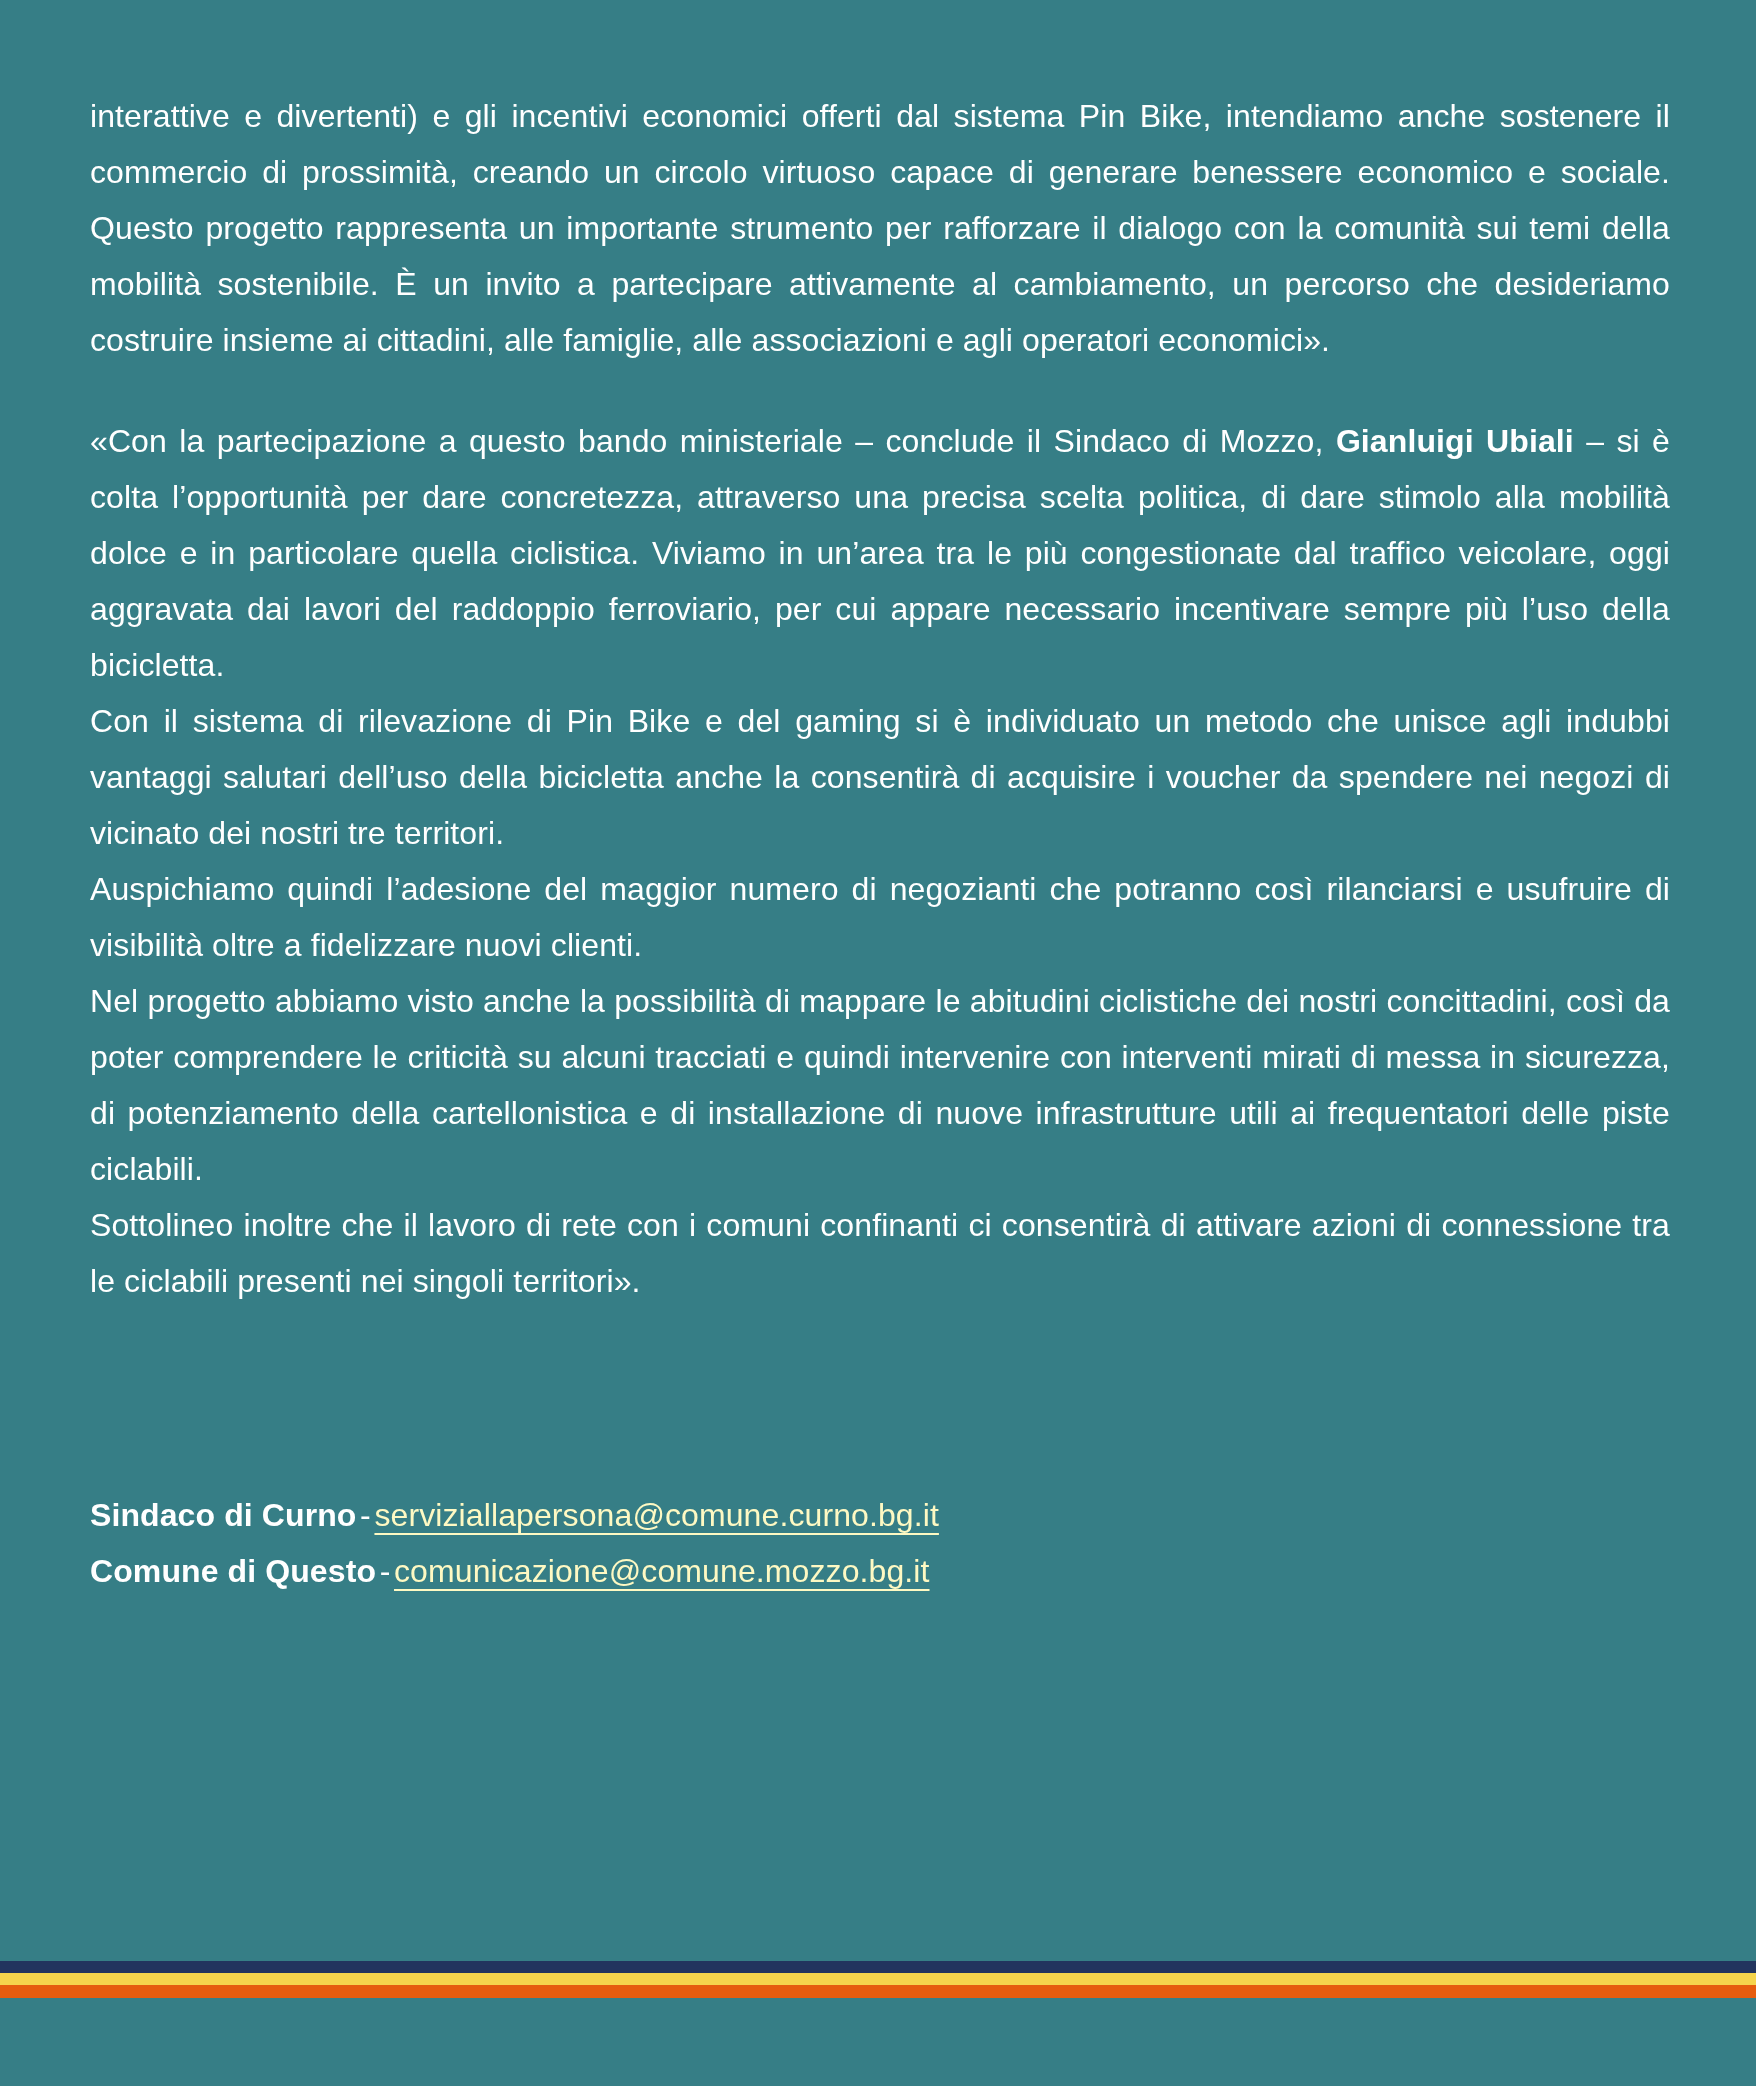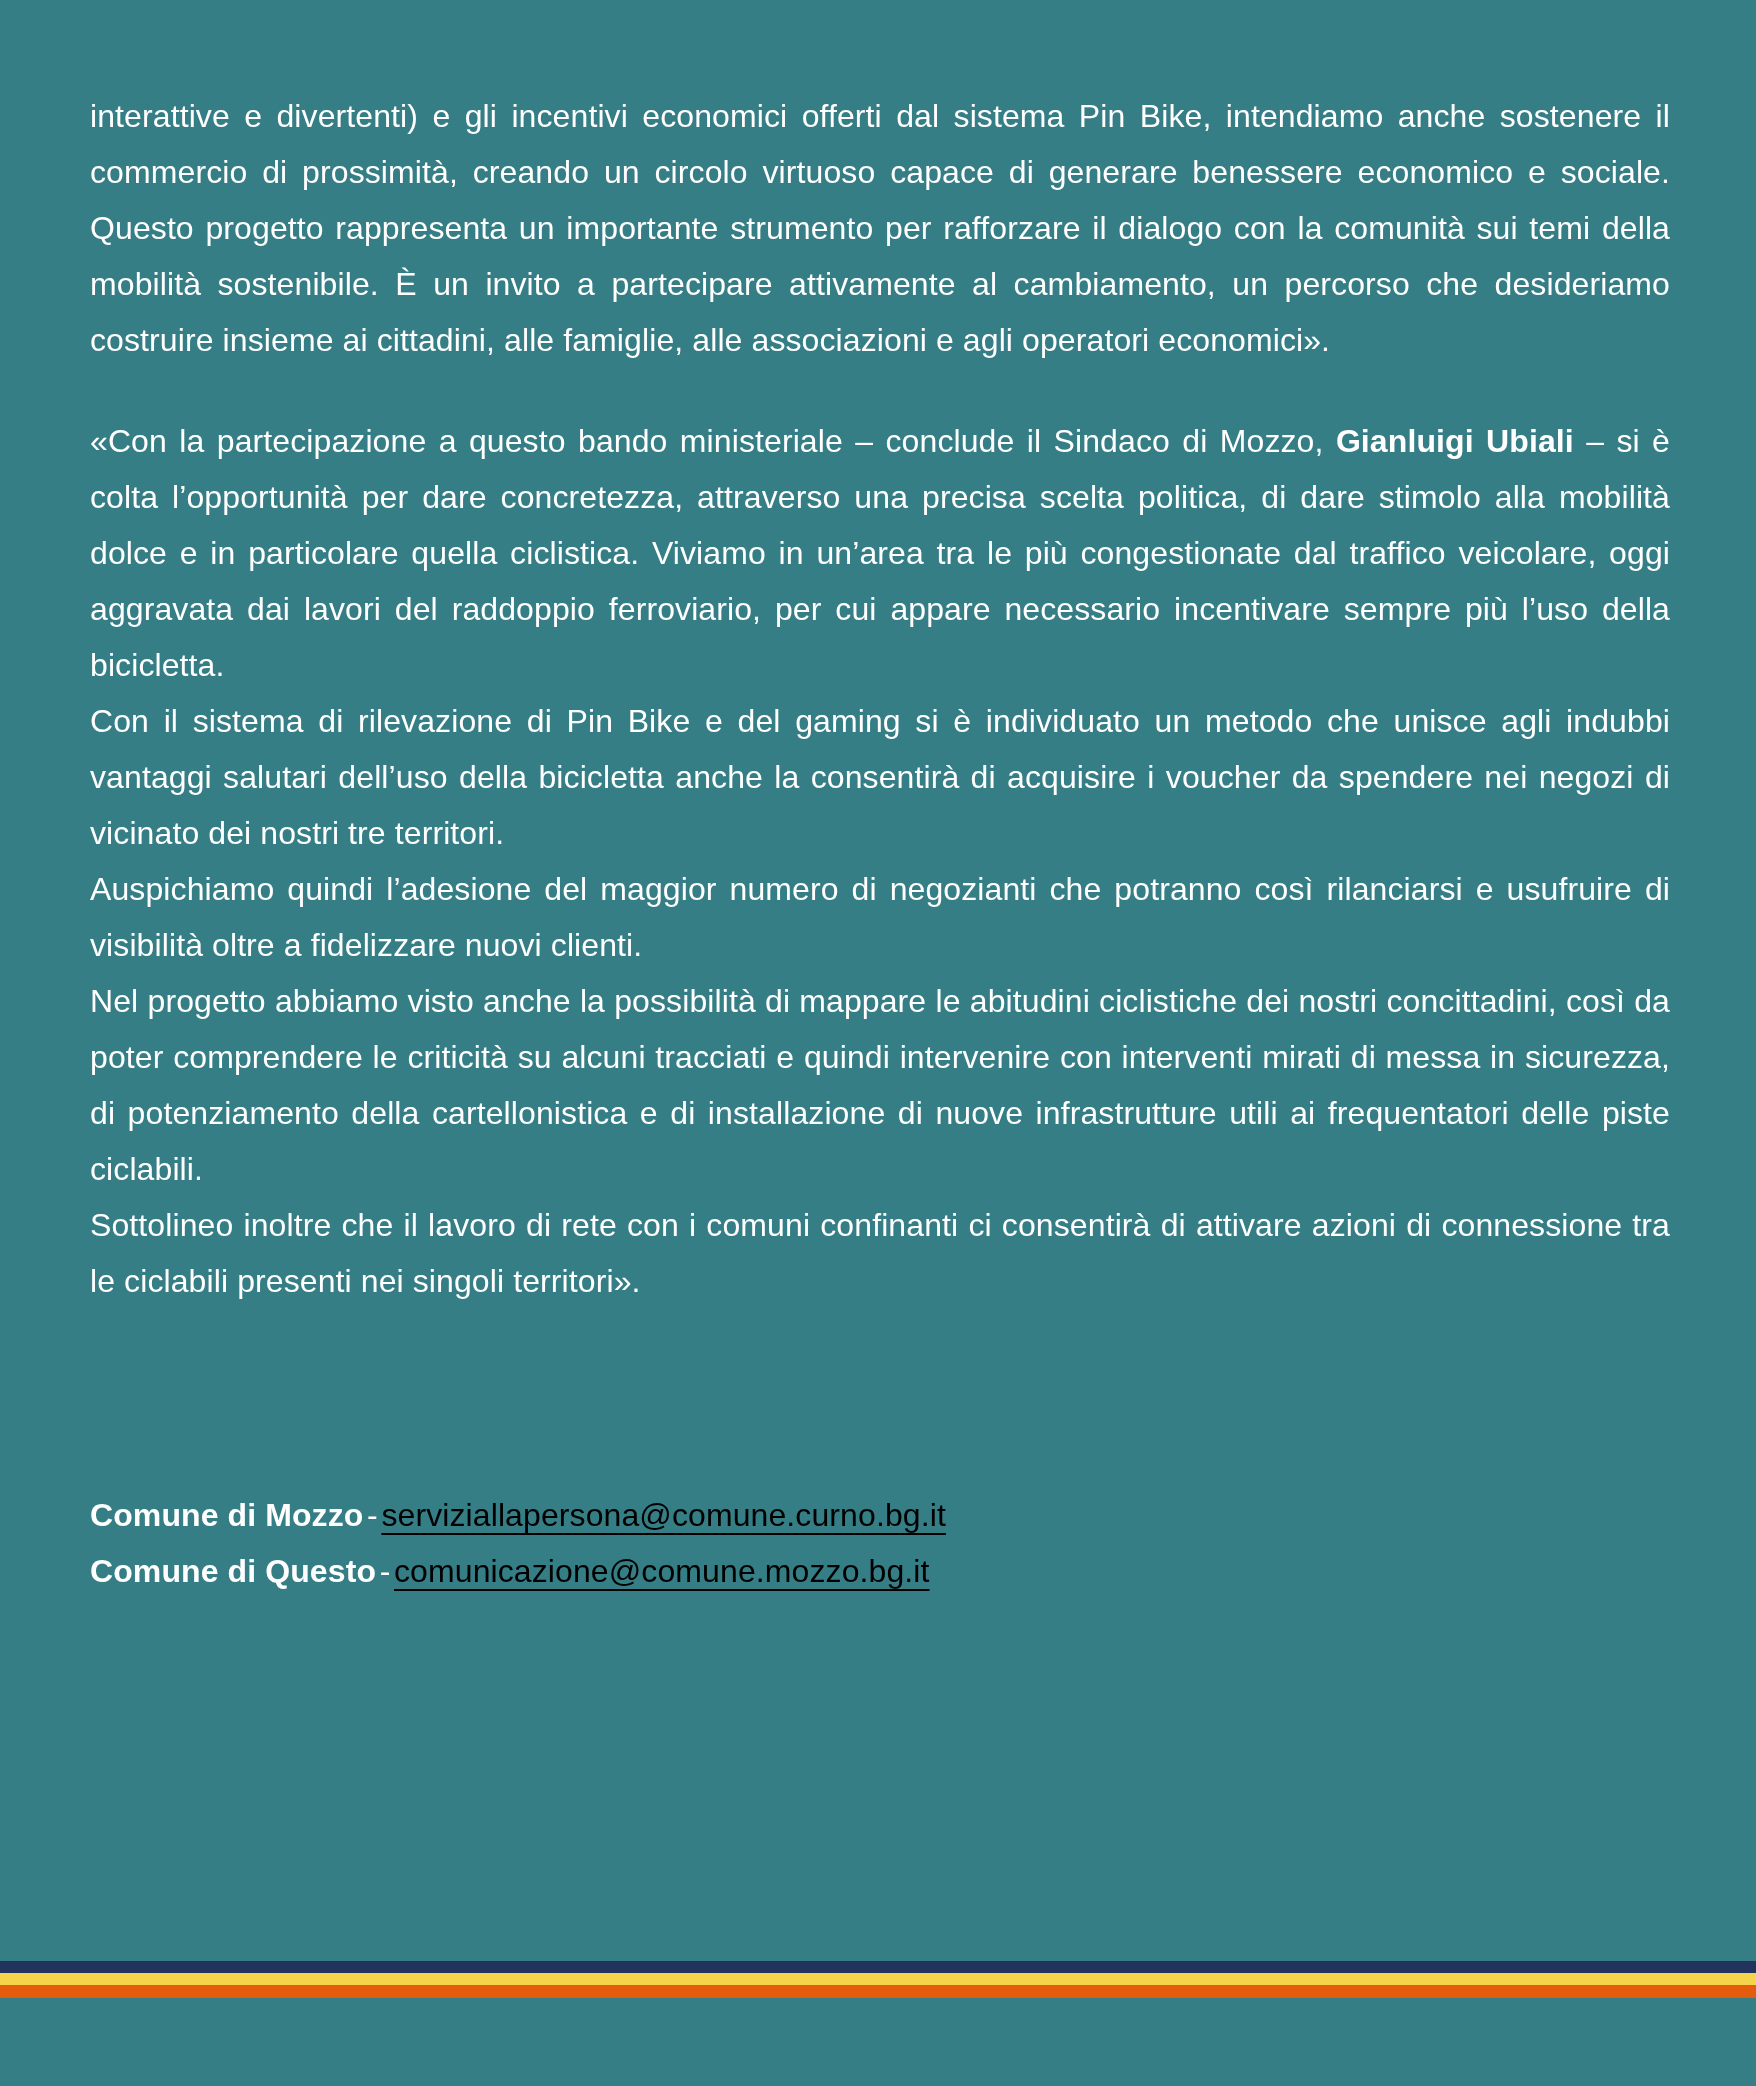--- a/index.html
+++ b/index.html
@@ -34,21 +34,21 @@
   }
   .par-gap-after { margin-bottom: 45px !important; }
   strong, b { font-weight: 700; }
   .contacts {
     margin-top: 178px;
   }
   .contacts-heading {
     font-style: italic;
   }
   .contact-row a {
-    color: #000000;
+    color: #fef9c3;
     text-decoration: underline;
     text-decoration-thickness: 1.8px;
     text-underline-offset: 7.1px;
   }
   .contact-sep { padding: 0 3.6px; }
   .stripes {
     position: absolute;
     left: 0;
     width: 100%;
   }
@@ -72,21 +72,21 @@
 
     <p class="body-par">Auspichiamo quindi l’adesione del maggior numero di negozianti che potranno così rilanciarsi e usufruire di visibilità oltre a fidelizzare nuovi clienti.</p>
 
     <p class="body-par">Nel progetto abbiamo visto anche la possibilità di mappare le abitudini ciclistiche dei nostri concittadini, così da poter comprendere le criticità su alcuni tracciati e quindi intervenire con interventi mirati di messa in sicurezza, di potenziamento della cartellonistica e di installazione di nuove infrastrutture utili ai frequentatori delle piste ciclabili.</p>
 
     <p class="body-par">Sottolineo inoltre che il lavoro di rete con i comuni confinanti ci consentirà di attivare azioni di connessione tra le ciclabili presenti nei singoli territori».</p>
 
     <section class="contacts">
 
 
-      <p class="contact-row"><strong>Comune di Mozzo</strong><span class="contact-sep">-</span><a href="#">serviziallapersona@comune.curno.bg.it</a></p>
+      <p class="contact-row"><strong>Sindaco di Curno</strong><span class="contact-sep">-</span><a href="#">serviziallapersona@comune.curno.bg.it</a></p>
 
 
       <p class="contact-row"><strong>Comune di Questo</strong><span class="contact-sep">-</span><a href="#">comunicazione@comune.mozzo.bg.it</a></p>
 
     </section>
 
   </main>
 
   <div class="stripes">
     <div class="stripe stripe-navy" style="background-color: rgb(34, 52, 94);"></div>

